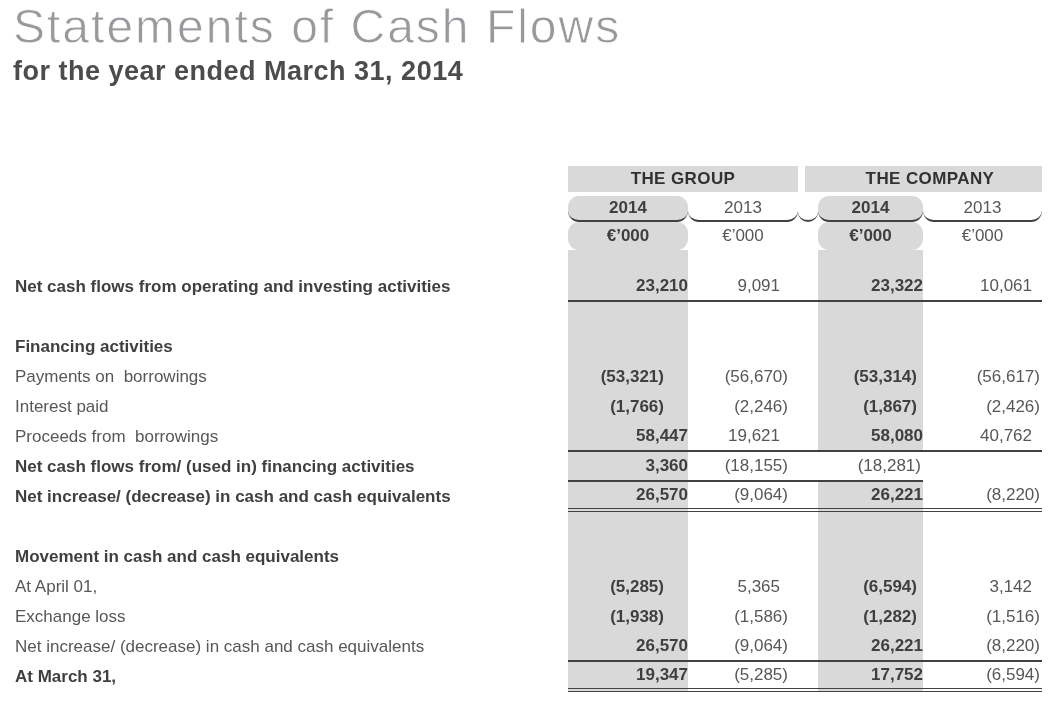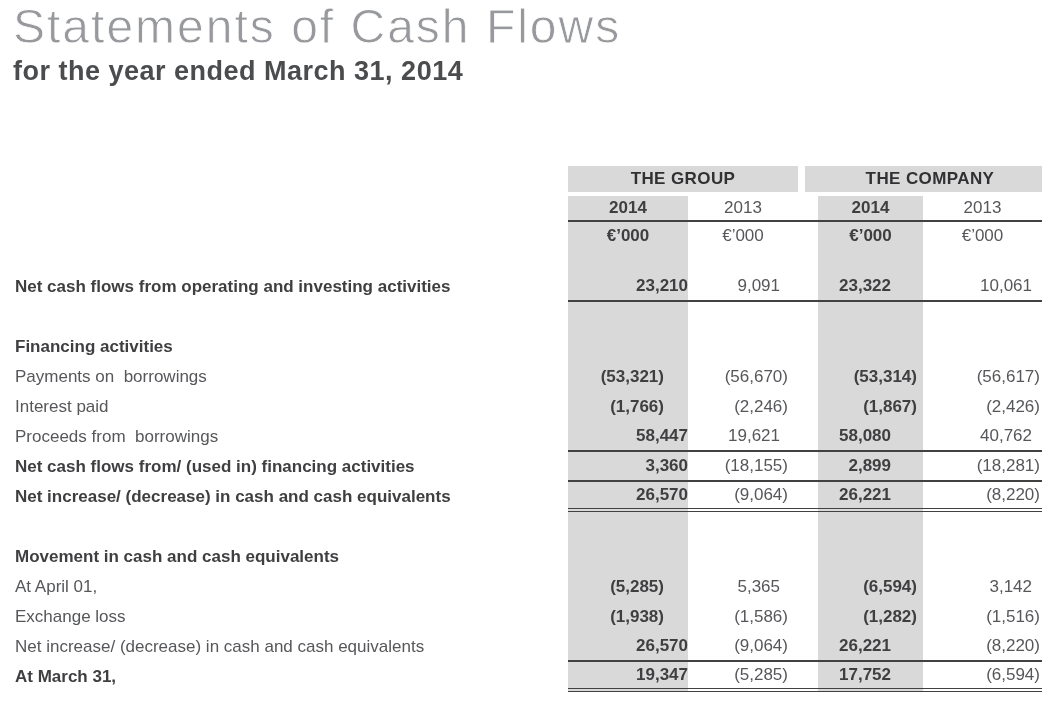--- a/index.html
+++ b/index.html
@@ -39,36 +39,36 @@
   .cell{display:flex;align-items:center;white-space:pre;}
   .cell.label{justify-content:flex-start;color:var(--text-reg);}
   .cell.a,.cell.b,.cell.c,.cell.d{justify-content:flex-end;}
   .cell.a,.cell.c{font-weight:700;color:var(--text-bold);}
   .cell.b,.cell.d{font-weight:400;color:var(--text-reg);}
   .cell.shade{background:var(--shade);}
 
   
   .cell.a{} .cell.a.neg{padding-right:24px;text-align:right;}
   .cell.b{padding-right:18px;} .cell.b.neg{padding-right:10px;}
-  .cell.c{padding-right:32px;} .cell.c.neg{padding-right:6px;}
+  .cell.c{padding-right:0;} .cell.c.neg{padding-right:6px;}
   .cell.d{padding-right:10px;} .cell.d.neg{padding-right:2px;}
 
   
   .row.band{height:26px;margin-bottom:4px;}
   .band-cell{
     display:flex;align-items:center;justify-content:center;
     background:var(--shade);color:#313133;font-weight:700;letter-spacing:0.4px;
   }
   .band-cell.group{grid-column:2/4;}
   .band-cell.company{grid-column:5/7;margin-left:-13px;padding-left:13px;}
 
   
   .row.years{height:26px;}
   .row.units{height:28px;}
-  .row.years .cell,.row.units .cell{justify-content:center;padding-right:0;}
+  .row.years .cell,.row.units .cell{justify-content:center;padding-right:0;border-radius:11px;}
   .row.years .cell:not(.label){border-bottom:2px solid var(--rule);}
 
   
   .row.data{height:30px;}
   .row.spacer-sm{height:22px;}
   .row.spacer-lg{height:30px;}
   .row.bold .cell.label{font-weight:700;color:var(--text-bold);}
   .row.rule-single .cell:not(.label){border-bottom:2px solid var(--rule);}
   .row.rule-double .cell:not(.label){border-bottom:4px double var(--rule);}
 </style>
@@ -164,21 +164,20 @@
           <div class="cell b">19,621</div>
           <div class="cell gap"></div>
           <div class="cell c shade">58,080</div>
           <div class="cell d">40,762</div>
         </div>
         <div class="row data bold rule-single">
           <div class="cell label">Net cash flows from/ (used in) financing activities</div>
           <div class="cell a shade">3,360</div>
           <div class="cell b neg">(18,155)</div>
           <div class="cell gap"></div>
-          <div class="cell c shade">2,899</div>
           <div class="cell d neg">(18,281)</div>
         </div>
         <div class="row data bold rule-double">
           <div class="cell label">Net increase/ (decrease) in cash and cash equivalents</div>
           <div class="cell a shade">26,570</div>
           <div class="cell b neg">(9,064)</div>
           <div class="cell gap"></div>
           <div class="cell c shade">26,221</div>
           <div class="cell d neg">(8,220)</div>
         </div>

